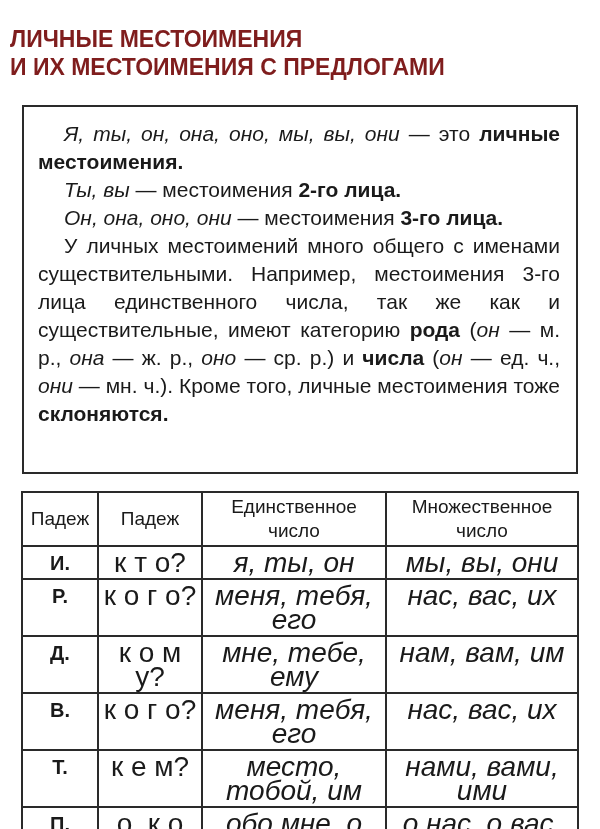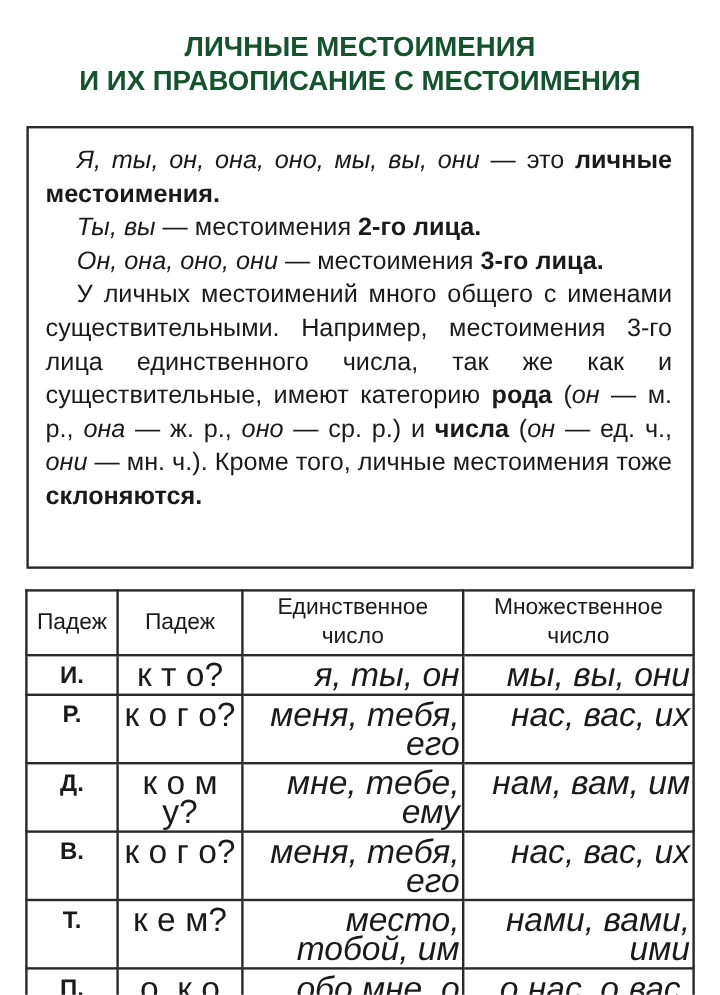--- a/index.html
+++ b/index.html
@@ -10,25 +10,25 @@
   body {
     width: 600px;
     height: 829px;
     overflow: hidden;
     font-family: "Liberation Sans", sans-serif;
     color: #161616;
     position: relative;
   }
   .page-title {
     margin: 25px 10px 0 10px;
-    text-align: center;
+    text-align: left;
     font-weight: bold;
     font-size: 23px;
     line-height: 28px;
-    color: #14532d;
+    color: #7f1d1d;
   }
   .rule-box {
     margin: 24px 22px 0 22px;
     border: 2px solid #2a2a2a;
     padding: 13px 16px 25px 14px;
     box-sizing: border-box;
     min-height: 369px;
   }
   .rule-par {
     margin: 0;
@@ -75,35 +75,34 @@
   td.cell-case {
     font-weight: bold;
     font-size: 20px;
   }
   td.cell-question {
     white-space: pre-wrap;
   }
   td.cell-sing, td.cell-plur {
     font-style: italic;
     white-space: pre-wrap;
-    text-align: right;
   }
   .page-number {
     text-align: center;
     font-size: 21px;
     margin-top: 21px;
     color: #1a1a1a;
   }
 </style>
 </head>
 <body>
 
 <div>
 
-  <h1 class="page-title"><span>ЛИЧНЫЕ МЕСТОИМЕНИЯ</span><br><span>И ИХ ПРАВОПИСАНИЕ С МЕСТОИМЕНИЯ</span></h1>
+  <h1 class="page-title"><span>ЛИЧНЫЕ МЕСТОИМЕНИЯ</span><br><span>И ИХ МЕСТОИМЕНИЯ С ПРЕДЛОГАМИ</span></h1>
 
   <div class="rule-box">
       <p class="rule-par"><span class="it">Я, ты, он, она, оно, мы, вы, они</span><span> — это </span><span class="bd">личные место­имения.</span></p>
       <p class="rule-par"><span class="it">Ты, вы</span><span> — местоимения </span><span class="bd">2-го лица.</span></p>
       <p class="rule-par"><span class="it">Он, она, оно, они</span><span> — местоимения </span><span class="bd">3-го лица.</span></p>
       <p class="rule-par"><span>У личных местоимений много общего с име­нами существительными. Например, местоиме­ния 3-го лица единственного числа, так же как и существительные, имеют категорию </span><span class="bd">рода</span><span> (</span><span class="it">он</span><span> — м. р., </span><span class="it">она</span><span> — ж. р., </span><span class="it">оно</span><span> — ср. р.) и </span><span class="bd">числа</span><span> (</span><span class="it">он</span><span> — ед. ч., </span><span class="it">они</span><span> — мн. ч.). Кроме того, личные место­имения тоже </span><span class="bd">склоняются.</span></p>
     </div>
 
   <table class="pronoun-table">
     <colgroup>

